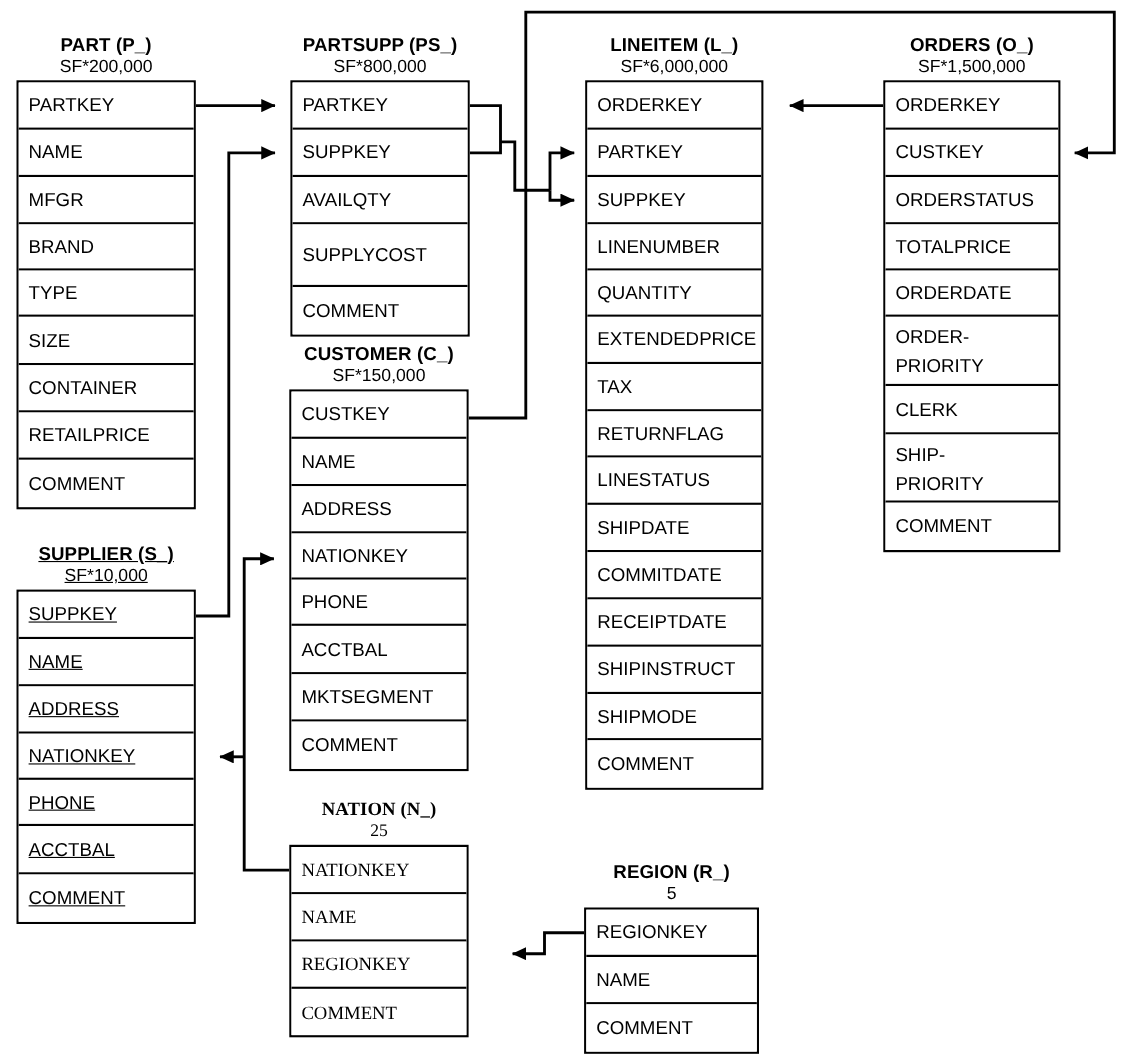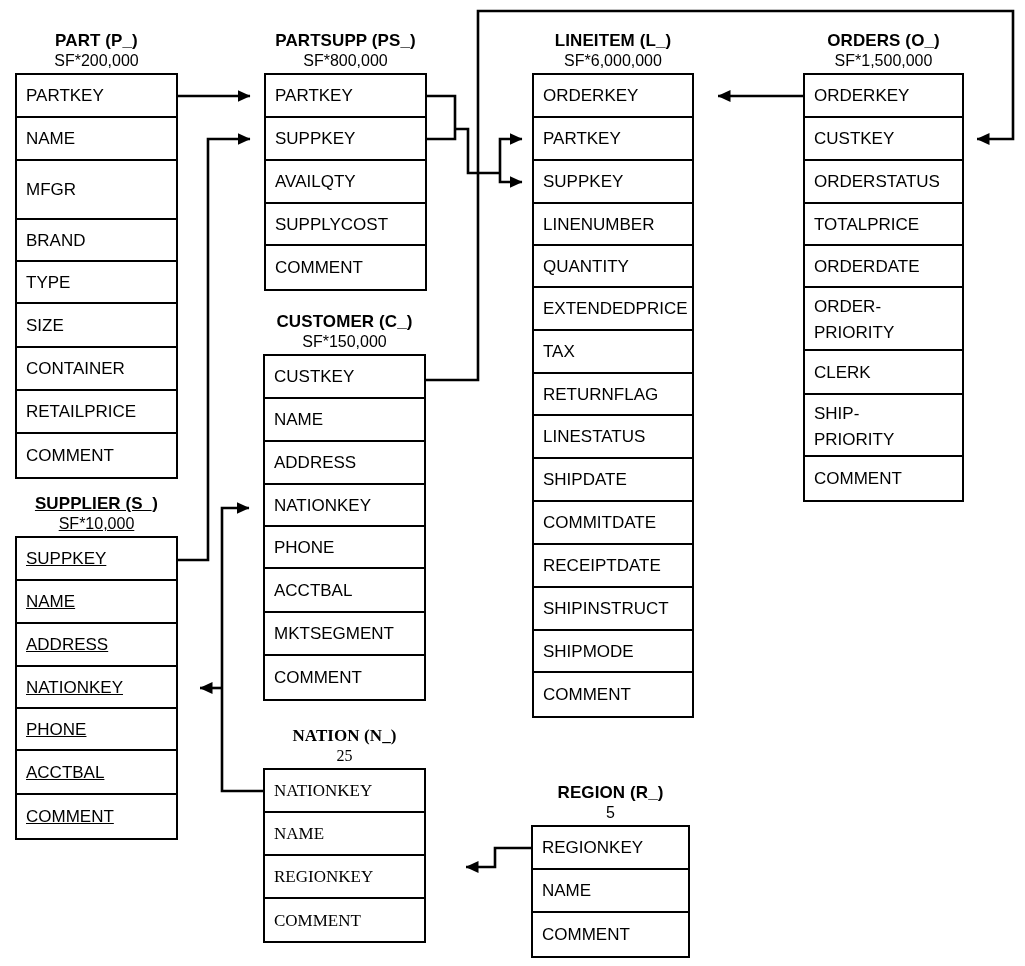--- a/index.html
+++ b/index.html
@@ -113,38 +113,38 @@
       <path d="M531,848 L495,848 L495,867 L466,867" marker-end="url(#ah)"></path>
     </g>
   </svg>
 
   <div class="table-block" style="left:15px; top:30px; width:163px;">
     <div class="tbl-title">PART (P_)</div>
     <div class="tbl-card">SF*200,000</div>
     <div class="tbl-box">
       <div class="field" style="height:43px">PARTKEY</div>
       <div class="field" style="height:43px">NAME</div>
-      <div class="field" style="height:59px">MFGR</div>
+      <div class="field" style="height:43px">MFGR</div>
       <div class="field" style="height:42px">BRAND</div>
       <div class="field" style="height:42px">TYPE</div>
       <div class="field" style="height:44px">SIZE</div>
       <div class="field" style="height:43px">CONTAINER</div>
       <div class="field" style="height:43px">RETAILPRICE</div>
       <div class="field" style="height:43px">COMMENT</div>
     </div>
   </div>
 
   <div class="table-block" style="left:264px; top:30px; width:163px;">
     <div class="tbl-title">PARTSUPP (PS_)</div>
     <div class="tbl-card">SF*800,000</div>
     <div class="tbl-box">
       <div class="field" style="height:43px">PARTKEY</div>
       <div class="field" style="height:43px">SUPPKEY</div>
       <div class="field" style="height:43px">AVAILQTY</div>
-      <div class="field" style="height:42px">SUPPLYCOST</div>
+      <div class="field" style="height:57px">SUPPLYCOST</div>
       <div class="field" style="height:43px">COMMENT</div>
     </div>
   </div>
 
   <div class="table-block" style="left:532px; top:30px; width:162px;">
     <div class="tbl-title">LINEITEM (L_)</div>
     <div class="tbl-card">SF*6,000,000</div>
     <div class="tbl-box">
       <div class="field" style="height:43px">ORDERKEY</div>
       <div class="field" style="height:43px">PARTKEY</div>

